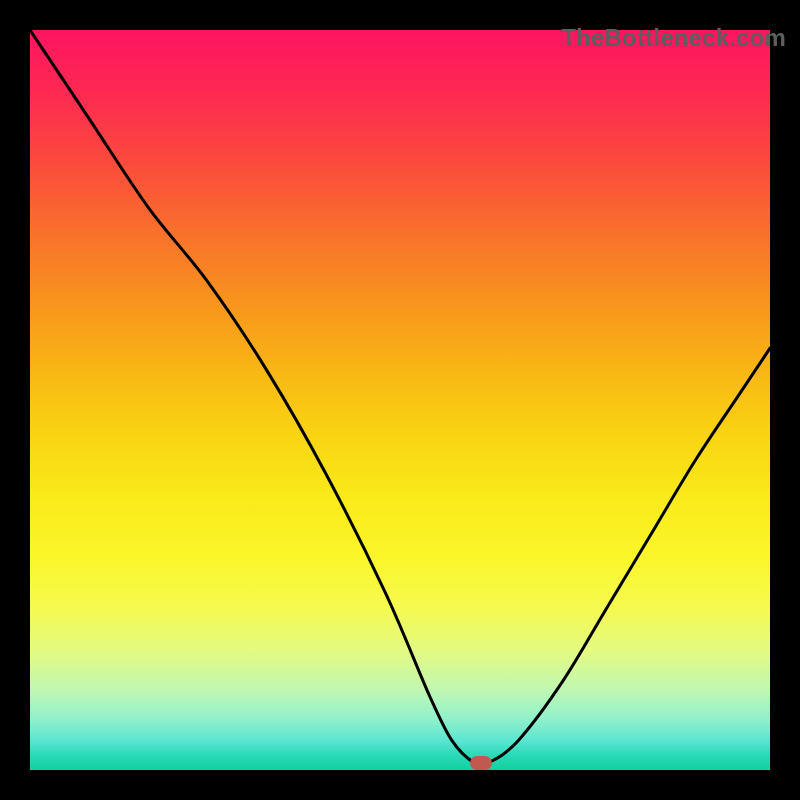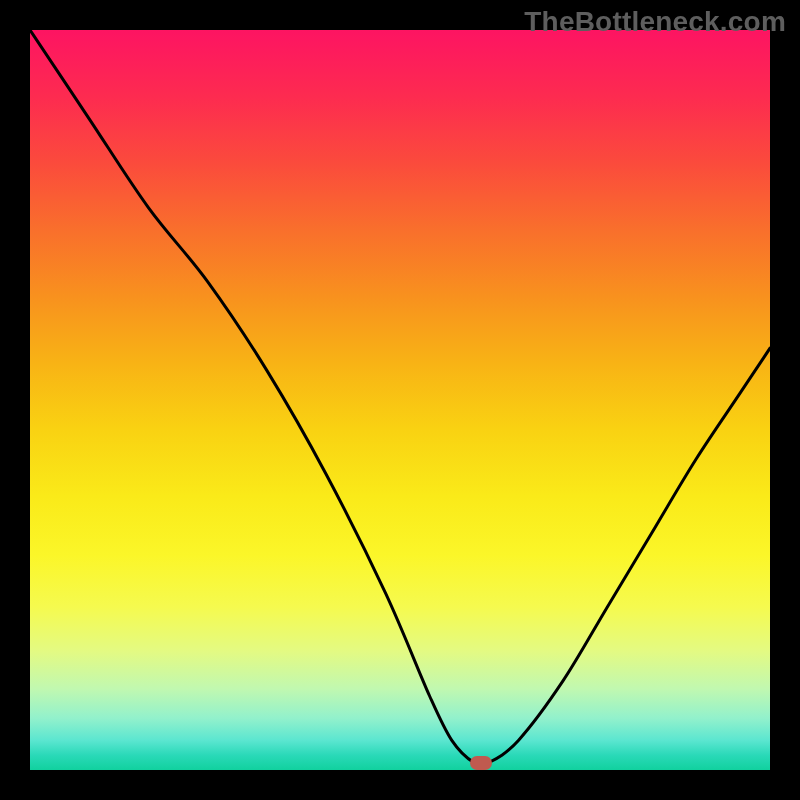--- a/index.html
+++ b/index.html
@@ -12,24 +12,24 @@
     font-family: Arial, Helvetica, sans-serif;
   }
   .stage {
     position: relative;
     width: 800px;
     height: 800px;
     background: #000;
   }
   .watermark {
     position: absolute;
-    top: 6px;
+    top: 24px;
     right: 14px;
     color: #5e5e5e;
-    font-size: 28px;
+    font-size: 24px;
     font-weight: 600;
     letter-spacing: 0.2px;
     user-select: none;
     z-index: 5;
   }
   .plot {
     position: absolute;
     left: 30px;
     top: 30px;
     width: 740px;

